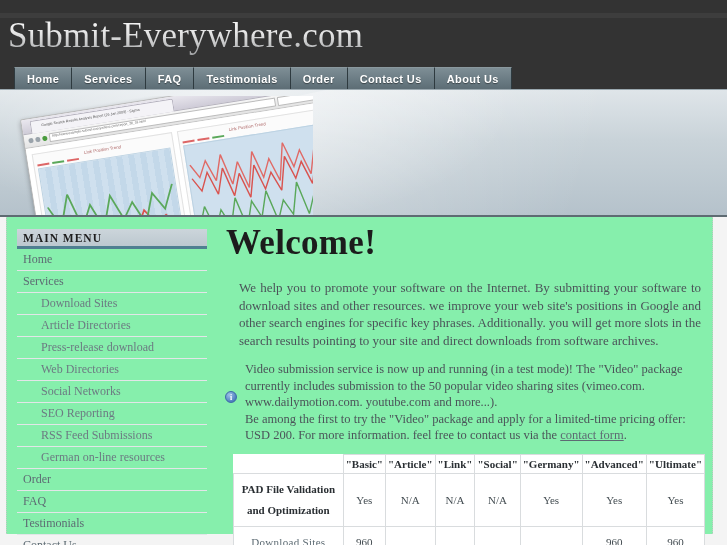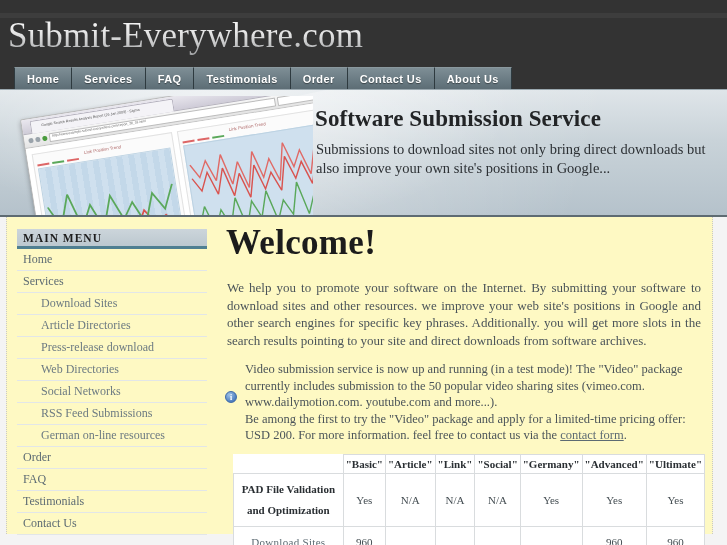--- a/index.html
+++ b/index.html
@@ -158,21 +158,21 @@
   .chart-legend{display:flex;gap:3px;flex-wrap:wrap;margin-bottom:2px;}
   .chart-legend i{display:inline-block;width:12px;height:2.2px;background:#d66;}
   .chart-legend i.gr{background:#5aa85a;}
   .plot{position:relative;height:96px;background:#cfe0ee;border:1px solid #bcd2e2;}
   .plot.striped{background:repeating-linear-gradient(90deg,#cfe0ee 0 6px,#c3d8e9 6px 12px);}
 
   
   .main {
     position: relative;
     height: 317px;
-    background: #fef9c3;
+    background: #86efac;
     border-left: 1px dotted #c8c8c8;
     border-right: 1px dotted #c8c8c8;
     margin: 0 14px 0 6px;
   }
   .sidebar {
     position: absolute;
     left: 10px; top: 12px;
     width: 190px;
   }
   .block-title {
@@ -211,21 +211,21 @@
     font-weight: bold;
     color: #1c1c1c;
     margin: 0 0 16px 9px;
     letter-spacing: .3px;
   }
   p.intro {
     font-family: "Liberation Serif", serif;
     font-size: 13px;
     line-height: 17.5px;
     color: #4b5459;
-    margin: 0 16px 12px 10px;
+    margin: 0 16px 12px 22px;
     text-align: justify;
   }
   .notice {
     position: relative;
     margin: 0 22px 10px 6px;
     padding-left: 22px;
   }
   .info-icon {
     position: absolute;
     left: 2px; top: 30px;
@@ -349,22 +349,20 @@
               <svg width="100%" height="100%" viewBox="0 0 100 96" preserveAspectRatio="none">
                 <polyline points="2,20 8,34 14,18 20,40 26,14 32,46 38,24 44,52 50,16 56,44 62,26 68,50 74,12 80,38 86,22 92,48 98,18" fill="none" stroke="#e06a66" stroke-width="1.1"></polyline>
                 <polyline points="2,34 8,48 14,30 20,54 26,28 32,58 38,36 44,62 50,30 56,56 62,40 68,60 74,26 80,50 86,34 92,58 98,30" fill="none" stroke="#d9534f" stroke-width="1.1"></polyline>
                 <polyline points="2,86 8,64 14,90 20,70 26,88 32,60 38,92 44,66 50,84 56,58 62,90 68,70 74,86 80,54 86,88 92,68 98,82" fill="none" stroke="#5aa85a" stroke-width="1.1"></polyline>
               </svg>
             </div>
           </div>
         </div>
       </div>
     </div>
-    <div class="banner-title">Software Submission Service</div>
-    <div class="banner-sub">Submissions to download sites not only bring direct downloads but also improve your own site's positions in Google...</div>
   </div>
 
   <div class="main">
 
     <div class="sidebar">
       <div class="block-title">MAIN  MENU</div>
       <ul class="menu" id="sidebar-menu">
           <li>
             <a href="#">Home</a>
           </li>
@@ -378,20 +376,23 @@
             <a href="#">Article Directories</a>
           </li>
           <li class="sub">
             <a href="#">Press-release download</a>
           </li>
           <li class="sub">
             <a href="#">Web Directories</a>
           </li>
           <li class="sub">
             <a href="#">Social Networks</a>
+          </li>
+          <li class="sub">
+            <a href="#">SEO Reporting</a>
           </li>
           <li class="sub">
             <a href="#">RSS Feed Submissions</a>
           </li>
           <li class="sub">
             <a href="#">German on-line resources</a>
           </li>
           <li>
             <a href="#">Order</a>
           </li>

